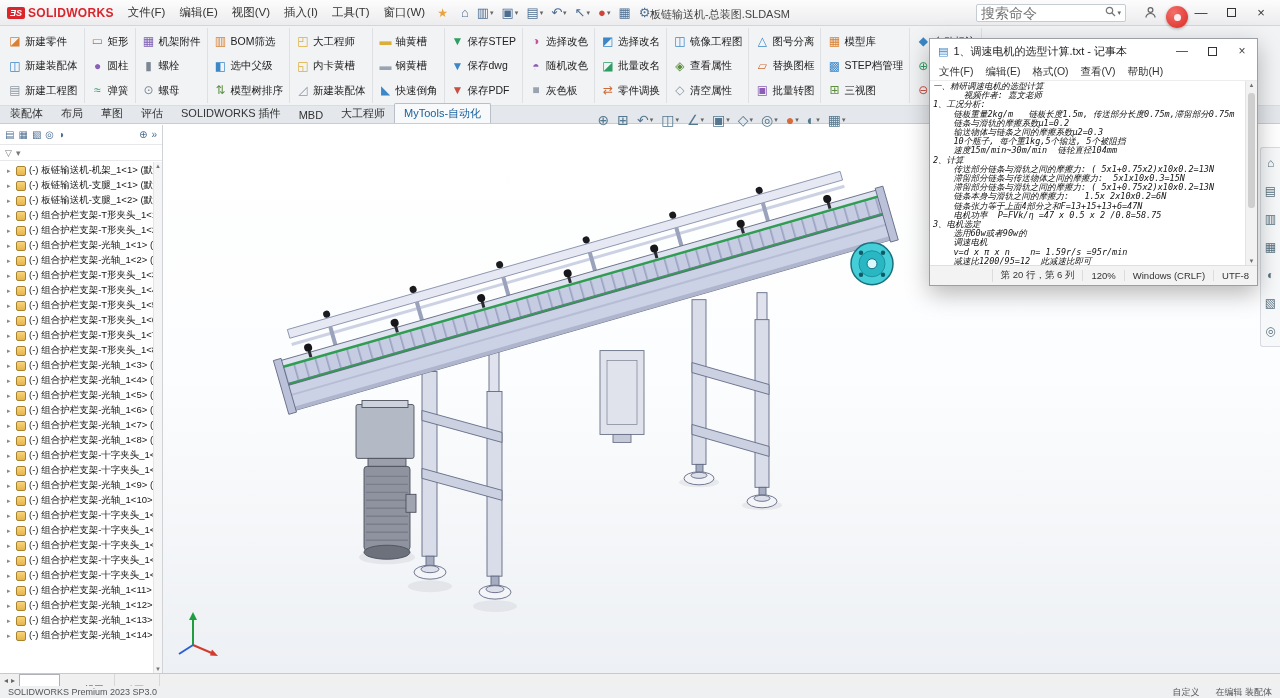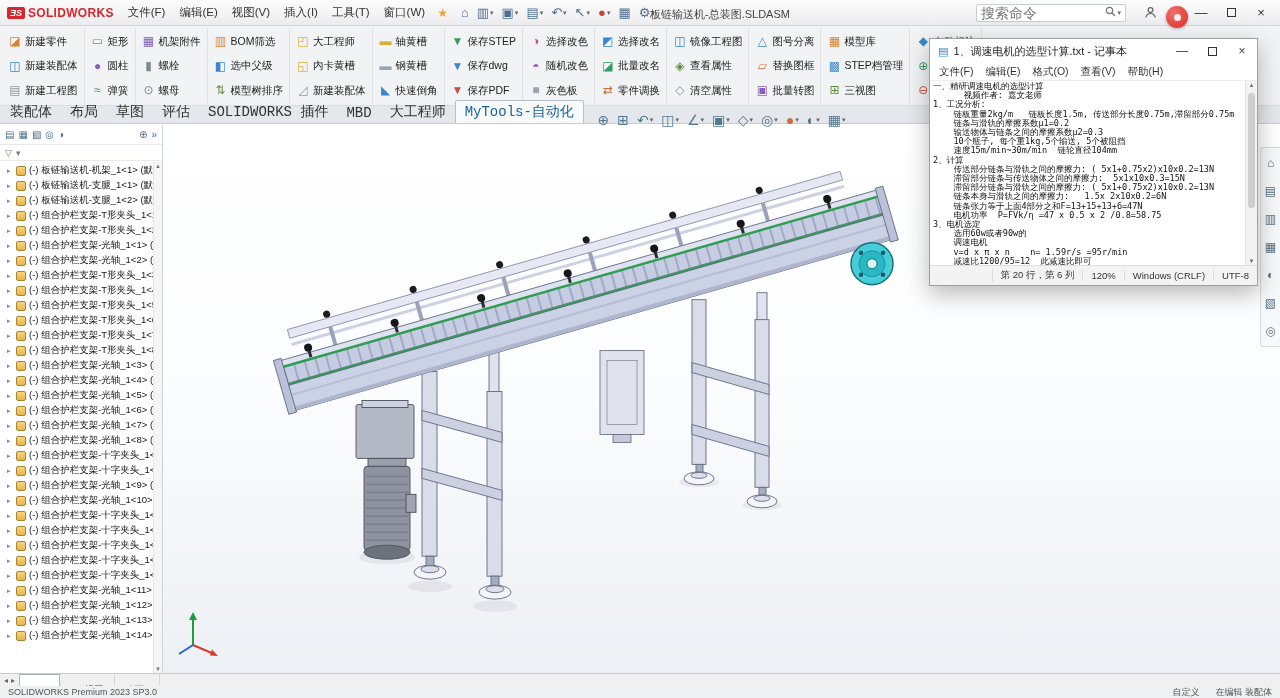--- a/index.html
+++ b/index.html
@@ -29,21 +29,21 @@
 
 
 .ribbon{height:80px;background:#f2f3f5;border-bottom:1px solid #d9dce0;display:flex;align-items:stretch;padding:2px 0 2px 2px;overflow:hidden;}
 .rcol{display:flex;flex-direction:column;justify-content:space-between;padding:1px 2px;border-right:1px solid #dee0e4;}
 .rbtn{display:flex;align-items:center;gap:3px;height:24px;padding:0 4px;font-size:10.5px;color:#222;white-space:nowrap;border-radius:2px;}
 .ricon{font-size:12px;width:14px;text-align:center;line-height:1;}
 .rlabel{line-height:1;}
 
 
 .tabrow{height:18px;background:#e4e7eb;border-bottom:1px solid #c9cdd3;display:flex;align-items:flex-end;padding-left:1px;position:relative;z-index:10;}
-.tab{font-size:14px;color:#333;padding:2px 9px 2px;white-space:nowrap;font-family:Liberation Mono, monospace;}
+.tab{font-size:11px;color:#333;padding:2px 9px 2px;white-space:nowrap;}
 .tab.active{background:#f7f9fb;border:1px solid #b8bfc8;border-bottom:none;color:#19619c;border-radius:2px 2px 0 0;}
 
 
 .main{position:absolute;top:125px;bottom:25px;left:0;right:0;display:flex;}
 .tree{width:163px;background:#fff;border-right:1px solid #cfd3d8;display:flex;flex-direction:column;position:relative;}
 .tree-header{height:20px;display:flex;align-items:center;gap:1px;padding:0 3px;border-bottom:1px solid #e6e8ec;}
 .th-btn{display:flex;align-items:center;padding:1px 2px;}
 .th-glyph{font-size:10px;color:#4d6e91;}
 .tree-header-extra{margin-left:auto;display:flex;}
 .tree-filter{height:16px;display:flex;align-items:center;gap:4px;padding:0 5px;border-bottom:1px solid #e6e8ec;color:#777;font-size:9px;}
@@ -68,21 +68,21 @@
 
 .notepad{position:absolute;left:929px;top:38px;width:329px;height:248px;background:#fff;border:1px solid #9aa0a6;box-shadow:0 8px 22px rgba(0,0,0,.28);z-index:50;display:flex;flex-direction:column;}
 .np-title{height:24px;display:flex;align-items:center;background:#fff;padding-left:8px;font-size:11px;color:#222;flex:0 0 auto;}
 .np-icon{color:#3b87c8;font-size:11px;margin-right:5px;}
 .np-ctl{margin-left:auto;display:flex;height:100%;}
 .np-btn{width:30px;display:flex;align-items:center;justify-content:center;font-size:12px;color:#444;}
 .np-menubar{height:18px;display:flex;align-items:center;padding:0 3px;font-size:10.5px;color:#333;border-bottom:1px solid #ececec;flex:0 0 auto;}
 .np-mitem{padding:1px 6px;white-space:nowrap;}
 .np-bodywrap{flex:1;display:flex;overflow:hidden;}
 .np-body{flex:1;padding:1px 3px;font-family:"DejaVu Sans Mono",monospace;font-size:8.5px;line-height:9.2px;color:#111;white-space:pre;overflow:hidden;}
-.npline{white-space:pre;}
+.npline{white-space:pre;font-style:italic;}
 .np-scroll{width:12px;background:#f2f2f2;border-left:1px solid #e3e3e3;display:flex;flex-direction:column;justify-content:space-between;align-items:center;font-size:6px;color:#707070;padding:1px 0;position:relative;flex:0 0 auto;}
 .np-thumb{position:absolute;left:2px;right:2px;top:12px;height:115px;background:#cfcfcf;border-radius:3px;}
 .np-status{height:20px;background:#f3f3f3;border-top:1px solid #dfdfdf;display:flex;align-items:center;font-size:9.5px;color:#333;flex:0 0 auto;}
 .np-cell{padding:0 8px;border-left:1px solid #dcdcdc;white-space:nowrap;}
 .np-cell.grow{flex:1;border-left:none;}
 
 
 .bottombar{position:absolute;left:0;bottom:12px;right:0;height:13px;background:#f0f0f1;border-top:1px solid #c9c9cb;display:flex;align-items:stretch;font-size:9.5px;color:#444;z-index:35;}
 .bb-arrows{display:flex;align-items:center;padding:0 4px;gap:3px;color:#666;font-size:8px;}
 .btab{padding:16px 10px;display:flex;align-items:center;border-right:1px solid #d8d8da;white-space:nowrap;}

